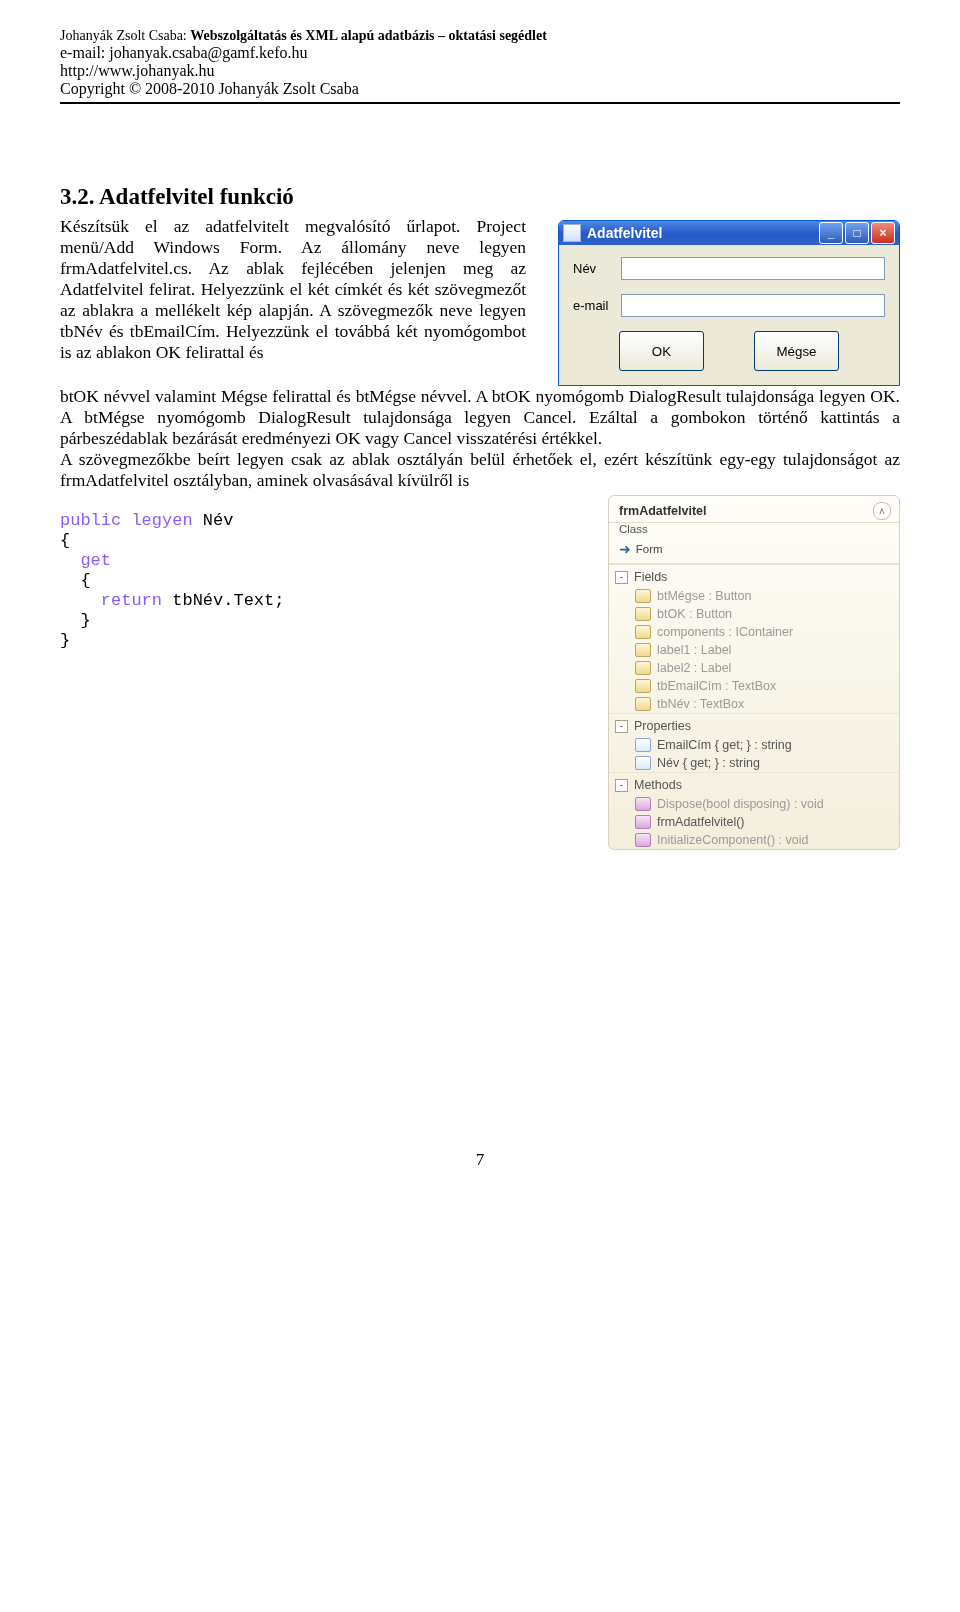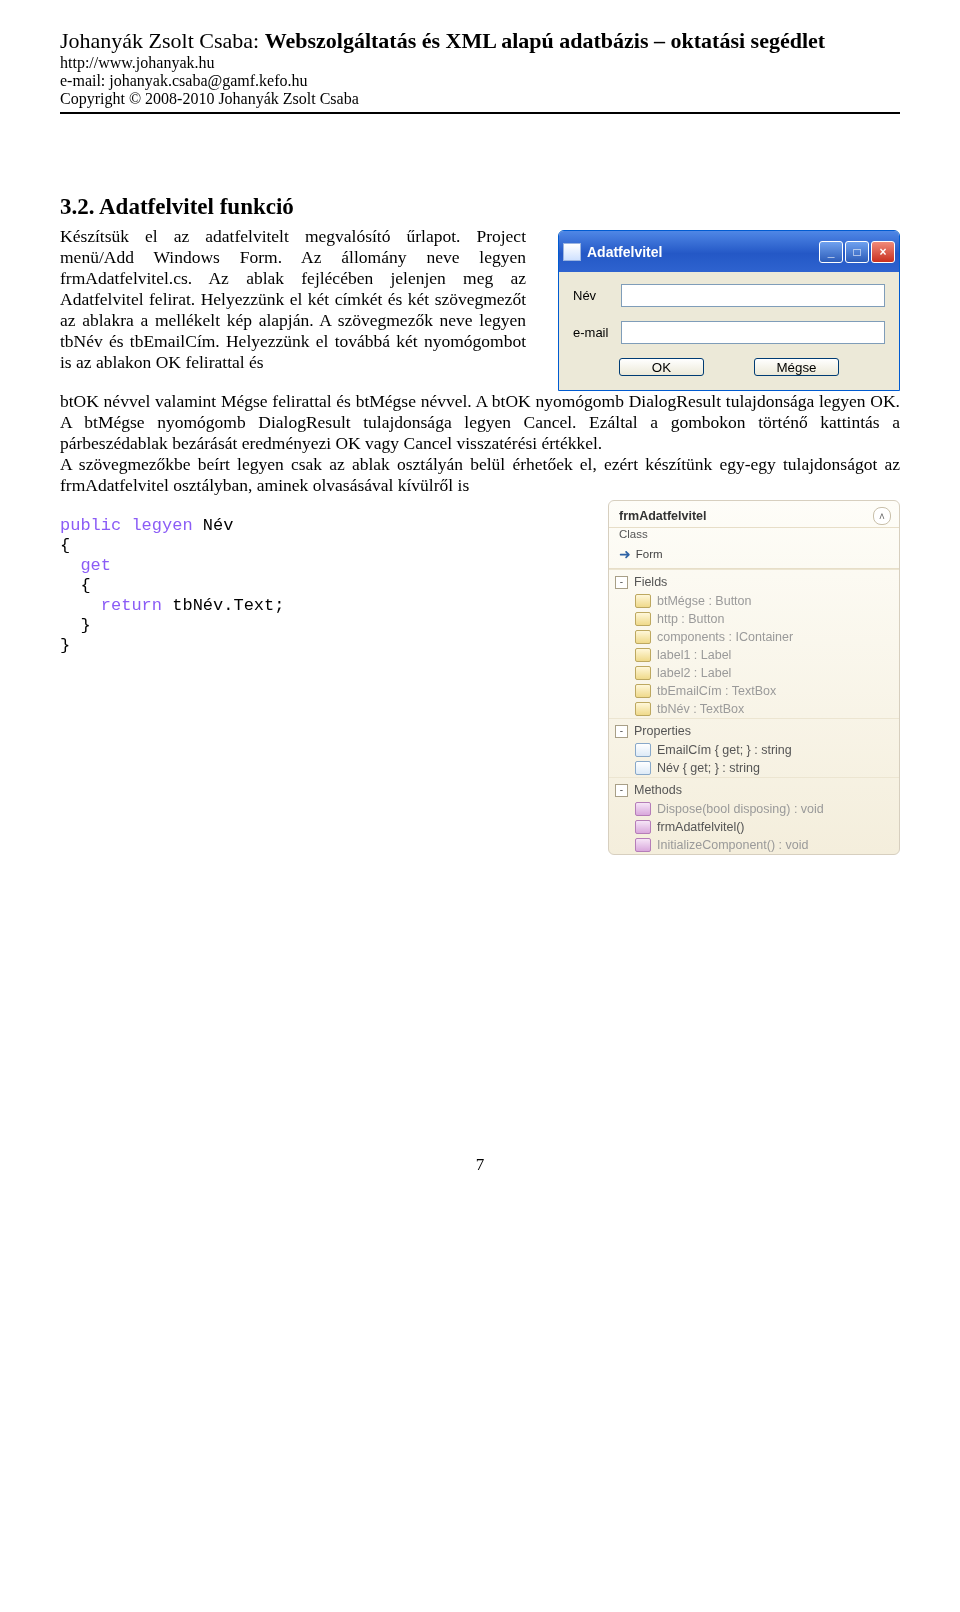--- a/index.html
+++ b/index.html
@@ -12,21 +12,21 @@
     color: #000;
   }
   .page {
     padding: 28px 60px 40px 60px;
   }
   .header-block {
     border-bottom: 2px solid #000;
     padding-bottom: 4px;
     margin-bottom: 80px;
   }
-  .header-line1 { font-size: 22px; }
+  .header-line1 { font-size: 14px; }
   .header-line1 b { font-weight: bold; }
   .header-small { font-size: 16px; }
   .section-title {
     font-size: 23px;
     font-weight: bold;
     margin-bottom: 6px;
   }
   .main-row {
     display: flex;
     align-items: flex-start;
@@ -45,21 +45,21 @@
     border: 1px solid #005bd1;
     border-radius: 6px 6px 0 0;
     background: #ece9d8;
     font-family: Tahoma, Arial, sans-serif;
     font-size: 13px;
     margin-top: 4px;
   }
   .titlebar {
     display: flex;
     align-items: center;
-    height: 41px;
+    height: 24px;
     background: linear-gradient(#4f87e6 0%, #2458c6 55%, #2e63cf 100%);
     color: #fff;
     font-weight: bold;
     padding: 0 4px 0 4px;
     border-radius: 5px 5px 0 0;
   }
   .titlebar .appicon {
     width: 16px; height: 16px;
     background: linear-gradient(#fff, #cfe1ff);
     border: 1px solid #9bb4e0;
@@ -85,21 +85,21 @@
   .form-row input {
     flex: 1;
     height: 21px;
     border: 1px solid #7f9db9;
     background: #fff;
     padding: 0 3px;
     font-family: inherit;
   }
   .btn-row { display: flex; justify-content: center; gap: 50px; margin-top: 6px;}
   .btn {
-    width: 85px; height: 18px;
+    width: 85px; height: 40px;
     border: 1px solid #003c74;
     border-radius: 3px;
     background: linear-gradient(#fff, #ece9d8);
     font-family: inherit;
   }
 
   
   .row2 { display: flex; align-items: flex-start; gap: 14px; margin-top: 2px;}
   .row2-text { flex: 1 1 auto; }
 
@@ -175,22 +175,22 @@
 </style>
 </head>
 <body>
 
 <div class="page">
 
   <div class="header-block">
     <div class="header-line1">
       <span>Johanyák Zsolt Csaba: </span><b>Webszolgáltatás és XML alapú adatbázis – oktatási segédlet</b>
     </div>
+    <div class="header-small">e-mail: johanyak.csaba@gamf.kefo.hu</div>
     <div class="header-small">http://www.johanyak.hu</div>
-    <div class="header-small">e-mail: johanyak.csaba@gamf.kefo.hu</div>
     <div class="header-small">Copyright © 2008-2010 Johanyák Zsolt Csaba</div>
   </div>
 
   <div class="section-title">3.2. Adatfelvitel funkció</div>
 
   <div class="main-row">
     <div class="main-text-col">
       <div class="para">Készítsük el az adatfelvitelt megvalósító űrlapot. Project menü/Add Windows Form. Az állomány neve legyen frmAdatfelvitel.cs. Az ablak fejlécében jelenjen meg az Adatfelvitel felirat. Helyezzünk el két címkét és két szövegmezőt az ablakra a mellékelt kép alapján. A szövegmezők neve legyen tbNév és tbEmailCím. Helyezzünk el továbbá két nyomógombot is az ablakon OK felirattal és</div>
     </div>
 
@@ -250,21 +250,21 @@
       <div class="cd-section-h">
         <div class="tog">-</div>
         <span>Fields</span>
       </div>
       <div class="cd-item gray">
           <div class="ic"></div>
           <span>btMégse : Button</span>
         </div>
       <div class="cd-item gray">
           <div class="ic"></div>
-          <span>http : Button</span>
+          <span>btOK : Button</span>
         </div>
       <div class="cd-item gray">
           <div class="ic"></div>
           <span>components : IContainer</span>
         </div>
       <div class="cd-item gray">
           <div class="ic"></div>
           <span>label1 : Label</span>
         </div>
       <div class="cd-item gray">

